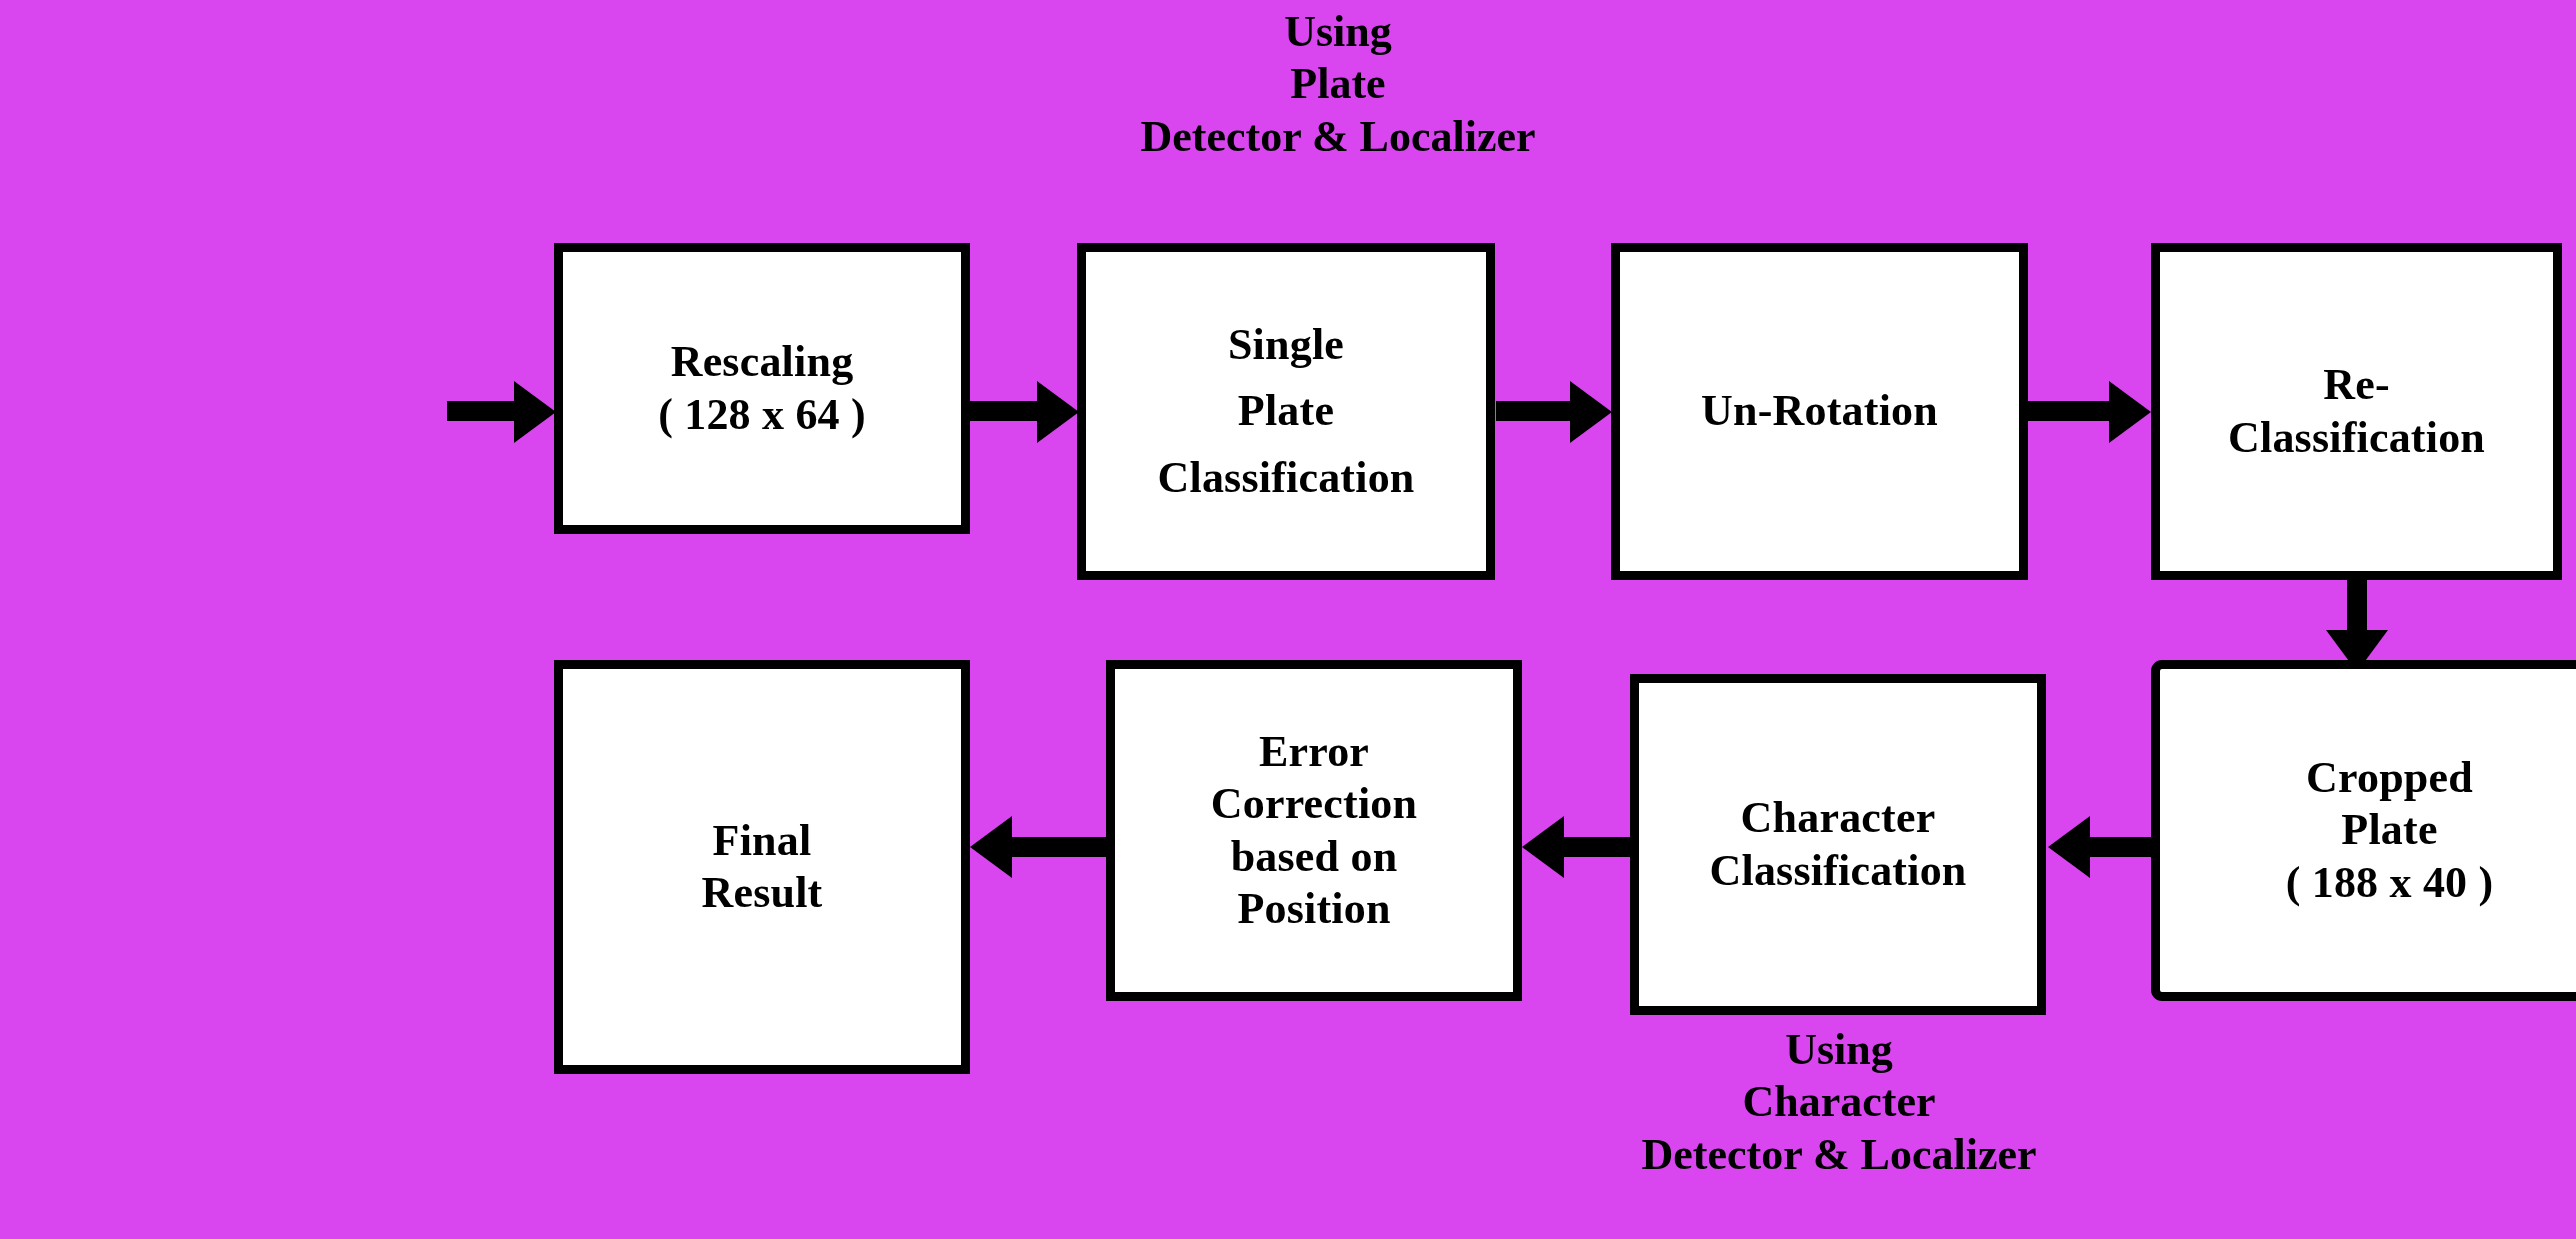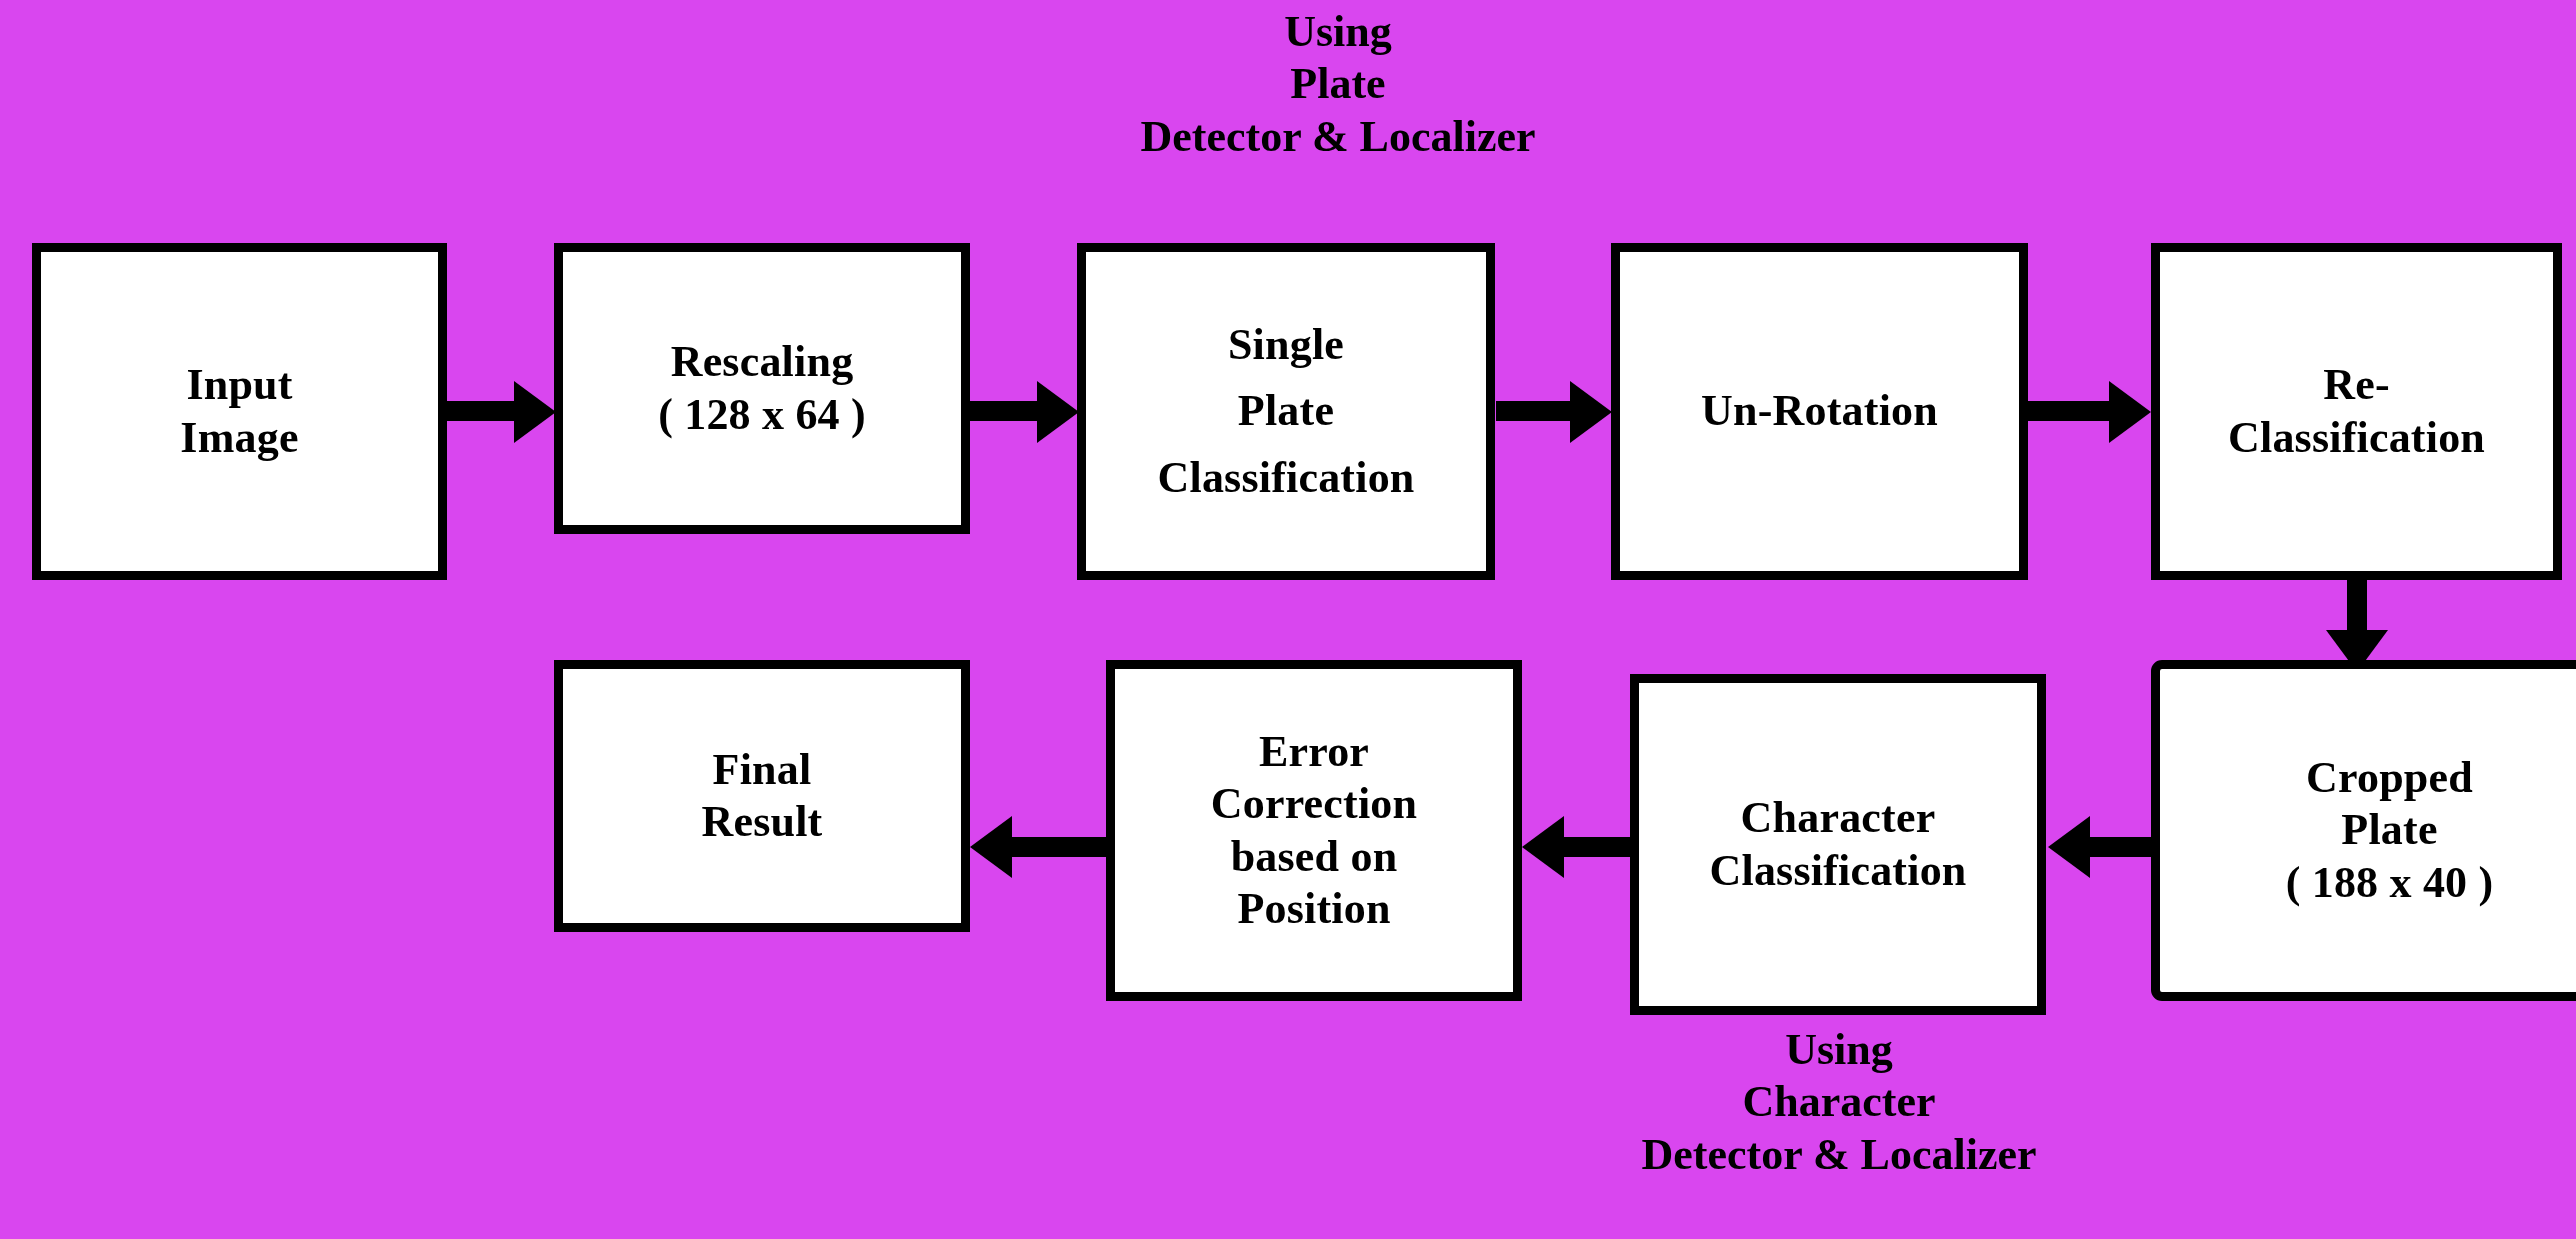--- a/index.html
+++ b/index.html
@@ -88,24 +88,20 @@
 <body>
 
 <div id="canvas">
 
   <div class="annot" style="left:991px; top:6px; width:694px;">
     <div class="line">Using</div>
     <div class="line">Plate</div>
     <div class="line">Detector &amp; Localizer</div>
   </div>
 
-  <div class="node" style="left:32px; top:243px; width:415px; height:337px;">
-    <div class="line">Input</div>
-    <div class="line">Image</div>
-  </div>
 
   <div class="node" style="left:554px; top:243px; width:416px; height:291px;">
     <div class="line">Rescaling</div>
     <div class="line">( 128 x 64 )</div>
   </div>
 
   <div class="node" style="left:1077px; top:243px; width:418px; height:337px;gap:14px;">
     <div class="line">Single</div>
     <div class="line">Plate</div>
     <div class="line">Classification</div>
@@ -138,21 +134,21 @@
   <div class="conn">
     <div class="h-shaft" style="left:2028px; top:401px; width:83px;"></div>
     <div class="head-right" style="left:2109px; top:381px;"></div>
   </div>
 
   <div class="conn">
     <div class="v-shaft" style="left:2347px; top:580px; width:20px; height:56px;"></div>
     <div class="head-down" style="left:2326px; top:630px;"></div>
   </div>
 
-  <div class="node" style="left:554px; top:660px; width:416px; height:272px;">
+  <div class="node" style="left:554px; top:660px; width:416px; height:414px;">
     <div class="line">Final</div>
     <div class="line">Result</div>
   </div>
 
   <div class="node" style="left:1106px; top:660px; width:416px; height:341px;">
     <div class="line">Error</div>
     <div class="line">Correction</div>
     <div class="line">based on</div>
     <div class="line">Position</div>
   </div>

